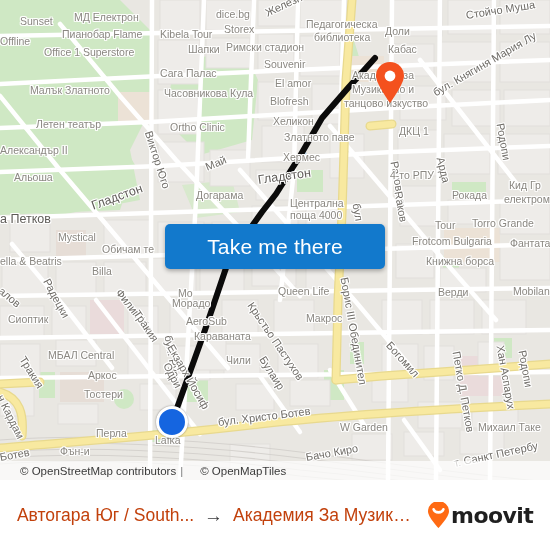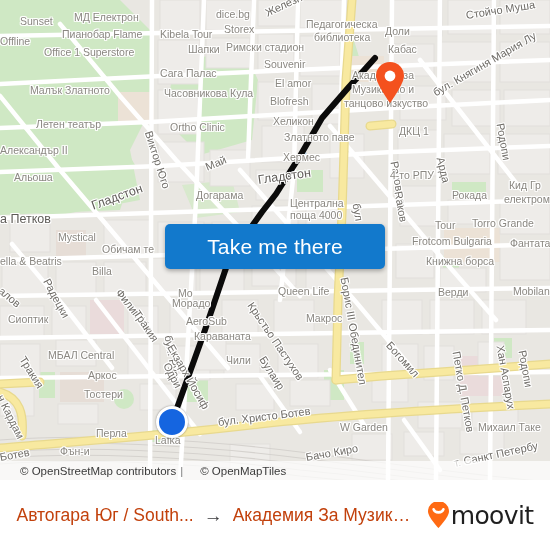--- a/index.html
+++ b/index.html
@@ -74,21 +74,21 @@
     display:flex;align-items:center;justify-content:center;
     gap:10px;box-sizing:border-box;padding:0 10px;
   }
   .footer .endpoint{
     font-size:17.5px;color:#c2410c;white-space:nowrap;
     overflow:hidden;text-overflow:ellipsis;max-width:180px;
   }
   .footer .arrow{font-size:19px;color:#39393b;line-height:1;}
   .brand{display:flex;align-items:center;gap:1px;margin-left:4px;}
   .brand .word{
-    font-size:25px;font-weight:normal;color:#1f1f1f;letter-spacing:-.6px;
+    font-size:22px;font-weight:bold;color:#1f1f1f;letter-spacing:-.6px;
     font-family:"DejaVu Sans","Liberation Sans",sans-serif;
   }
 </style>
 </head>
 <body>
 
 <div class="app">
 
   <div class="map">
 

